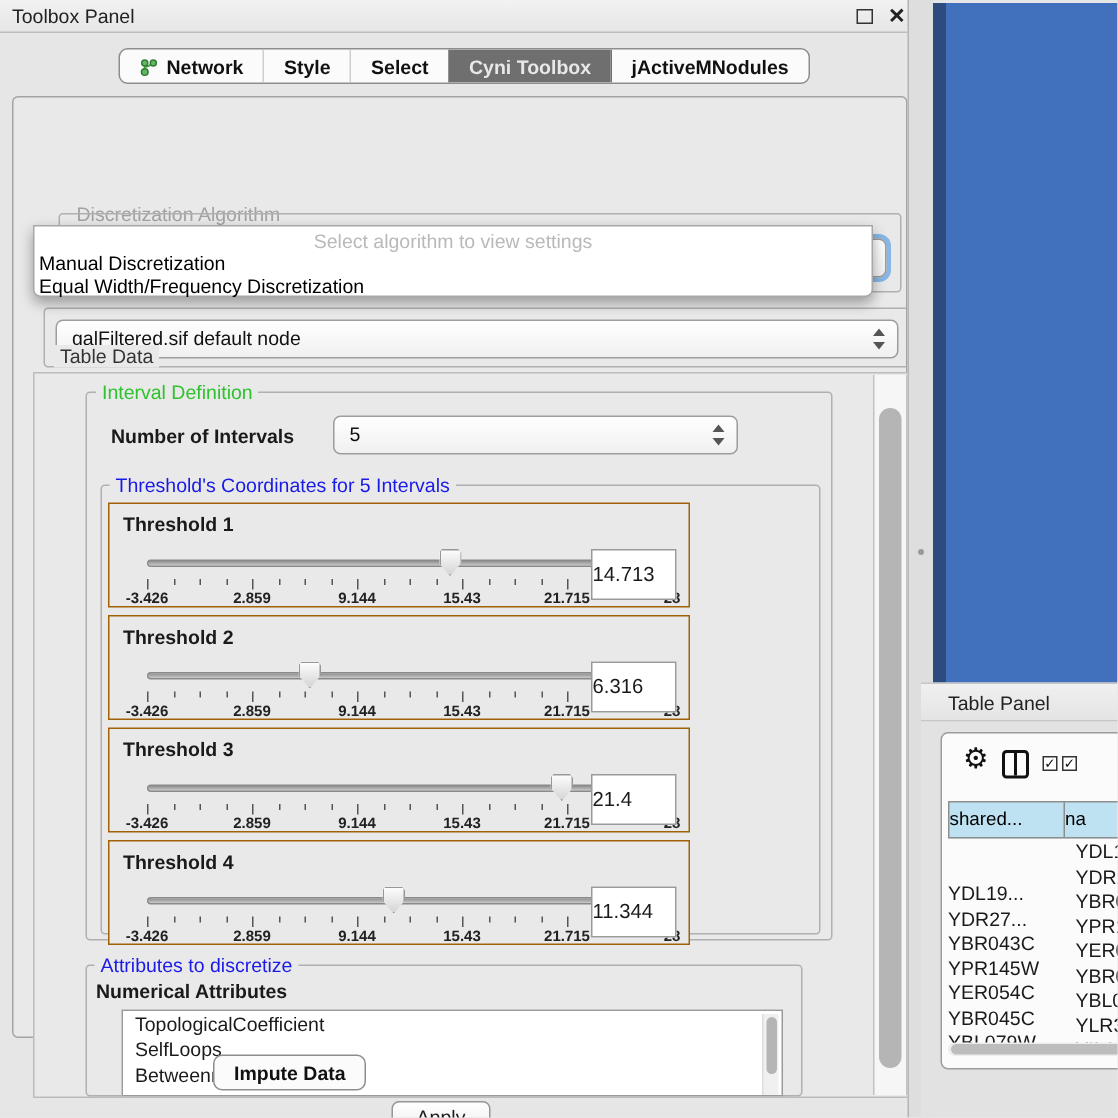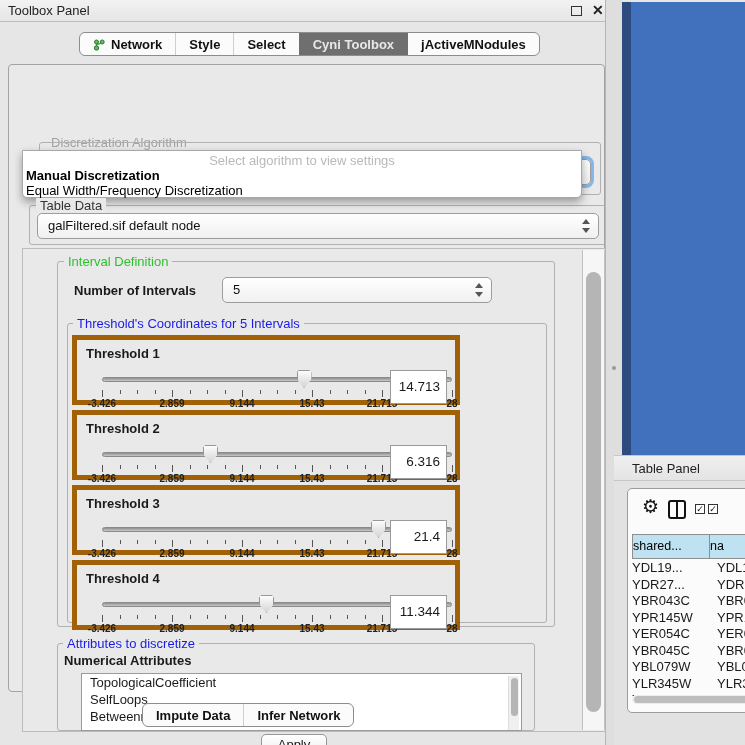--- a/index.html
+++ b/index.html
@@ -38,50 +38,50 @@
   .stepper:after { bottom:0; border-top:5px solid #555; }
 
   #algo-group { left:30px; top:77px; width:562px; height:53px; }
   #algo-legend { left:38px; top:70px; }
   #algo-combo { left:40px; top:94px; width:542px; box-shadow:0 0 0 3px #86b7e6; }
 
   
   #algo-popup { left:13px; top:85px; width:560px; height:48px; background:#fff; border:1px solid #a8a8a8; border-radius:0 0 5px 5px; box-shadow:0 4px 9px rgba(0,0,0,.35); z-index:60; }
   #popup-hint { top:2px; width:100%; text-align:center; font-size:13px; color:#b9b9b9; }
   .popup-item { position:absolute; left:3px; font-size:13px; color:#000; }
-  #popup-item-0 { top:17px; font-weight:bold; }
+  #popup-item-0 { top:17px; font-weight:normal; }
   #popup-item-1 { top:32px; }
 
   #tabledata-group { left:20px; top:140px; width:578px; height:40px; }
   #tabledata-legend { left:27px; top:133px; z-index:61; }
   #tabledata-combo { left:28px; top:148px; width:562px; }
 
   #scrollwrap { left:13px; top:183px; width:586px; height:484px; border:1px solid #bcbcbc; background:#e9e9e9; }
   #vscroll { left:573px; top:185px; width:23px; height:480px; background:#f6f6f6; border-left:1px solid #c2c2c2; border-right:1px solid #c2c2c2; }
   #vscroll-thumb { left:3px; top:22px; width:15px; height:440px; background:#b5b5b5; border-radius:8px; }
 
   #interval-group { left:48px; top:196px; width:498px; height:366px; }
   #interval-legend { left:55px; top:189px; }
   #numint-label { left:65px; top:218px; font-size:13px; font-weight:bold; }
   #numint-combo { left:213px; top:212px; width:270px; }
 
   #thresh-group { left:58px; top:258px; width:480px; height:300px; }
   #thresh-legend { left:64px; top:251px; }
 
   #thresholds { left:63px; top:270px; width:466px; }
-  .thresh-panel { position:relative; width:388px; height:70px; border:5px solid #a16207; background:#e9e9e9; margin-bottom:5px; }
+  .thresh-panel { position:relative; width:388px; height:70px; border:1px solid #a16207; background:#e9e9e9; margin-bottom:5px; }
   .t-label { position:absolute; left:9px; top:6px; font-size:13px; font-weight:bold; }
   .t-slider { position:absolute; left:25px; top:28px; width:350px; height:40px; }
   .track { position:absolute; left:0; top:9px; width:100%; height:5px; background:linear-gradient(#8f8f8f,#c9c9c9); border:1px solid #8a8a8a; border-radius:3px; }
   .thumb { position:absolute; top:2px; width:15px; height:18px; background:linear-gradient(#ffffff,#d2d2d2); clip-path:polygon(14% 0,86% 0,100% 14%,100% 52%,50% 100%,0 52%,0 14%); box-shadow:inset 0 0 0 1px #979797; }
   .tick { position:absolute; width:1px; background:#555; top:22px; }
   .tick.major { height:7px; }
   .tick.minor { height:4px; }
   .ticklabel { position:absolute; top:30px; transform:translateX(-50%); font-size:10px; font-weight:bold; color:#222; white-space:nowrap; }
-  .t-value { position:absolute; right:8px; top:30px; width:57px; height:34px; background:#fff; border:1px solid #9a9a9a; font-size:13.5px; line-height:32px; text-align:right; padding-right:6px;margin-left:12px; }
+  .t-value { position:absolute; right:8px; top:30px; width:57px; height:34px; background:#fff; border:1px solid #9a9a9a; font-size:13.5px; line-height:32px; padding-right:6px;margin-left:12px; }
 
   #attr-group { left:48px; top:578px; width:478px; height:88px; }
   #attr-legend { left:54px; top:571px; }
   #attr-subtitle { left:55px; top:588px; font-size:13px; font-weight:bold; }
   #attr-list { left:72px; top:608px; width:441px; height:58px; background:#fff; border:1px solid #9a9a9a; overflow:hidden; }
   .attr-item { font-size:13px; padding:1px 0 1px 8px; height:17px; }
   #attr-scroll { position:absolute; right:2px; top:2px; width:11px; height:54px; background:#f0f0f0; border-left:1px solid #ddd; }
   #attr-scroll-thumb { position:absolute; left:2px; top:2px; width:7px; height:38px; background:#b5b5b5; border-radius:4px; }
 
   #apply-btn { left:252px; top:669px; width:66px; height:22px; background:linear-gradient(#ffffff,#ececec); border:1px solid #979797; border-radius:5px; font-size:13px; text-align:center; line-height:20px; }
@@ -102,21 +102,21 @@
   #split-icon { left:40px; top:11px; width:18px; height:19px; border:2px solid #111; border-radius:3px; }
   #split-icon:before { content:""; position:absolute; left:6px; top:0; width:2px; height:15px; background:#111; }
   .cbx { position:absolute; top:15px; width:10px; height:10px; border:1.2px solid #333; font-size:9px; line-height:9px; text-align:center; color:#111; background:#fff; }
   #cbx1 { left:67px; } #cbx2 { left:80px; }
   #t-header { left:4px; top:45px; height:25px; display:flex; }
   .hcell { background:#bfe2f2; border:1px solid #8e8e8e; font-size:12.5px; line-height:23px; color:#000; }
   .hcell.c1 { width:78px; }
   .hcell.c2 { width:60px; border-left:none; }
   #t-rows { left:4px; top:71px; width:136px; height:136px; overflow:hidden; }
   .trow { height:16.5px; font-size:13px; line-height:16.5px; display:flex; }
-  .tcell1 { width:78px; text-align:left; }
+  .tcell1 { width:78px; text-align:left;margin-top:28px; }
   .tcell2 { padding-left:7px; }
   #hscroll { left:4px; top:206px; width:134px; height:9px; background:#ededed; border-radius:5px; }
   #hscroll-thumb { position:absolute; left:2px; top:1px; width:130px; height:7px; background:#bdbdbd; border-radius:4px; }
 </style>
 </head>
 <body>
 
 <div class="abs" id="cp-titlebar">
   <div class="abs" id="cp-title">Toolbox Panel</div>
   <div class="abs" id="float-btn"></div>
@@ -155,21 +155,21 @@
       <span class="stepper"></span>
     </div>
 
   <div class="abs" id="algo-popup">
     <div class="abs" id="popup-hint">Select algorithm to view settings</div>
     <div class="popup-item" id="popup-item-0">Manual Discretization</div>
     <div class="popup-item" id="popup-item-1">Equal Width/Frequency Discretization</div>
   </div>
 
   <div class="group" id="tabledata-group"></div>
-  <div class="legend abs" id="tabledata-legend" style="color:#333;">Table Data</div>
+  <div class="legend abs" id="tabledata-legend" style="color:#333;margin-top:32px;">Table Data</div>
   <div class="combo" id="tabledata-combo"><span>galFiltered.sif default node</span><span class="stepper"></span></div>
 
   <div class="abs" id="scrollwrap"></div>
 
   <div class="group" id="interval-group"></div>
   <div class="legend green abs" id="interval-legend">Interval Definition</div>
   <div class="abs" id="numint-label">Number of Intervals</div>
   <div class="combo" id="numint-combo"><span>5</span><span class="stepper"></span></div>
 
   <div class="group" id="thresh-group"></div>
@@ -353,23 +353,20 @@
       <div class="abs" id="vscroll-thumb"></div>
     </div>
 
   <div class="abs" id="apply-btn">Apply</div>
 </div>
 
 <div class="abs tabstrip" id="bottom-tabs">
     <div class="tab">
       <span>Impute Data</span>
     </div>
-    <div class="tab">
-      <span>Infer Network</span>
-    </div>
   </div>
 
 <div class="abs" id="divider"></div>
 <div class="abs" id="divider-handle"></div>
 
 <div class="abs" id="net-frame">
   
 </div>
 
 <div class="abs" id="tp-titlebar">

